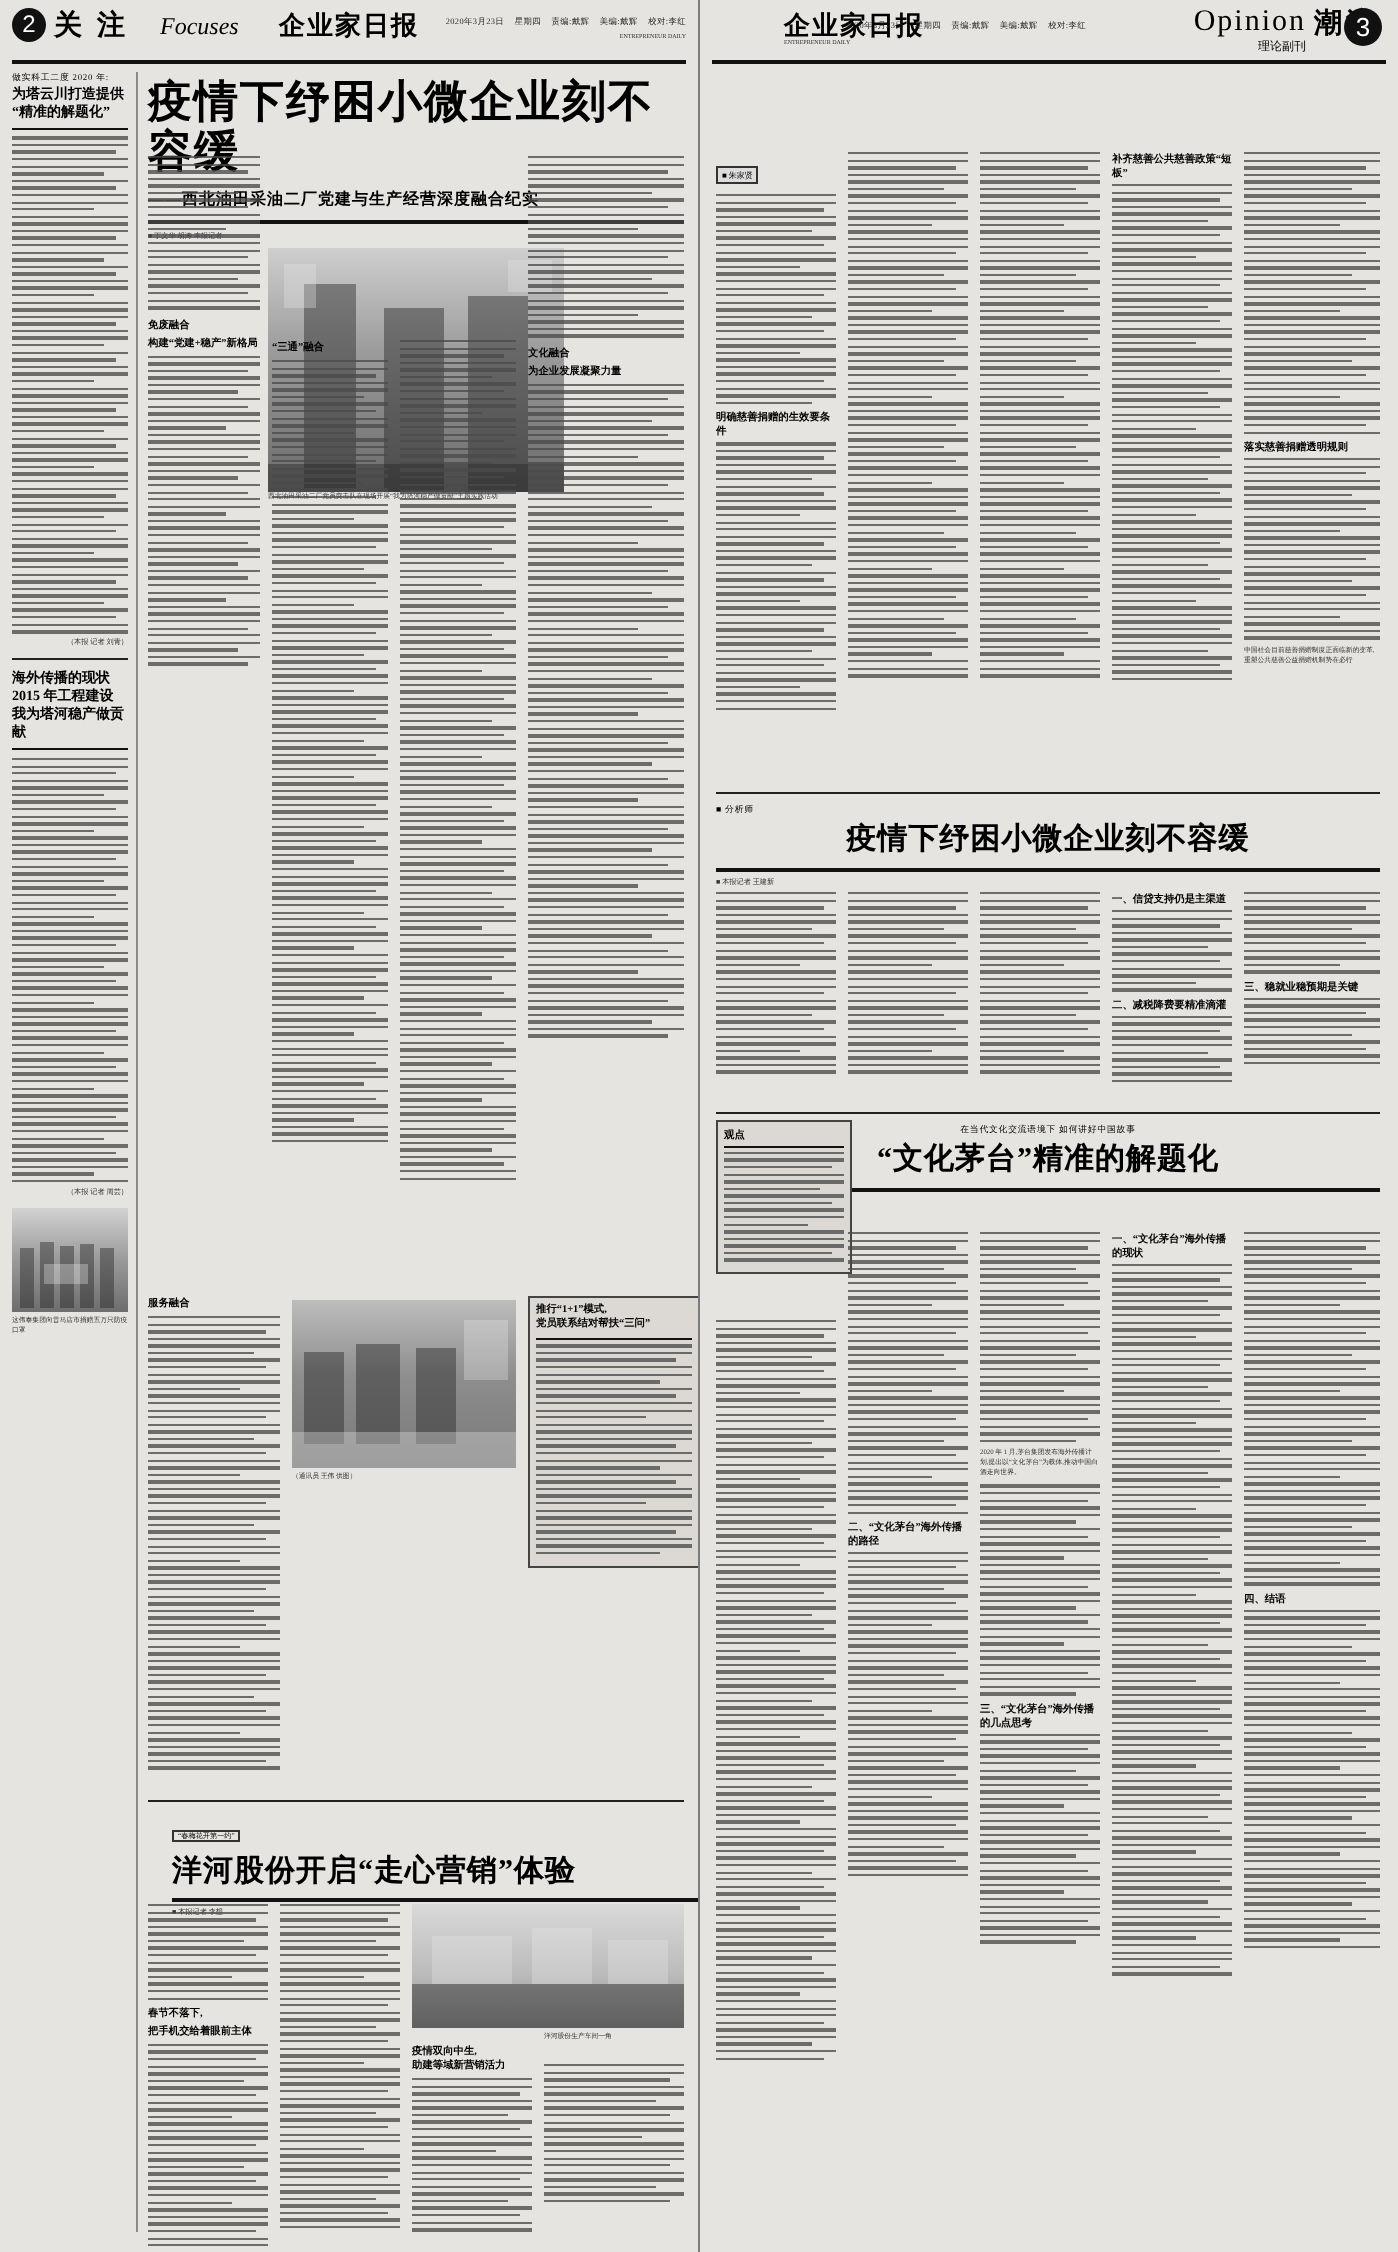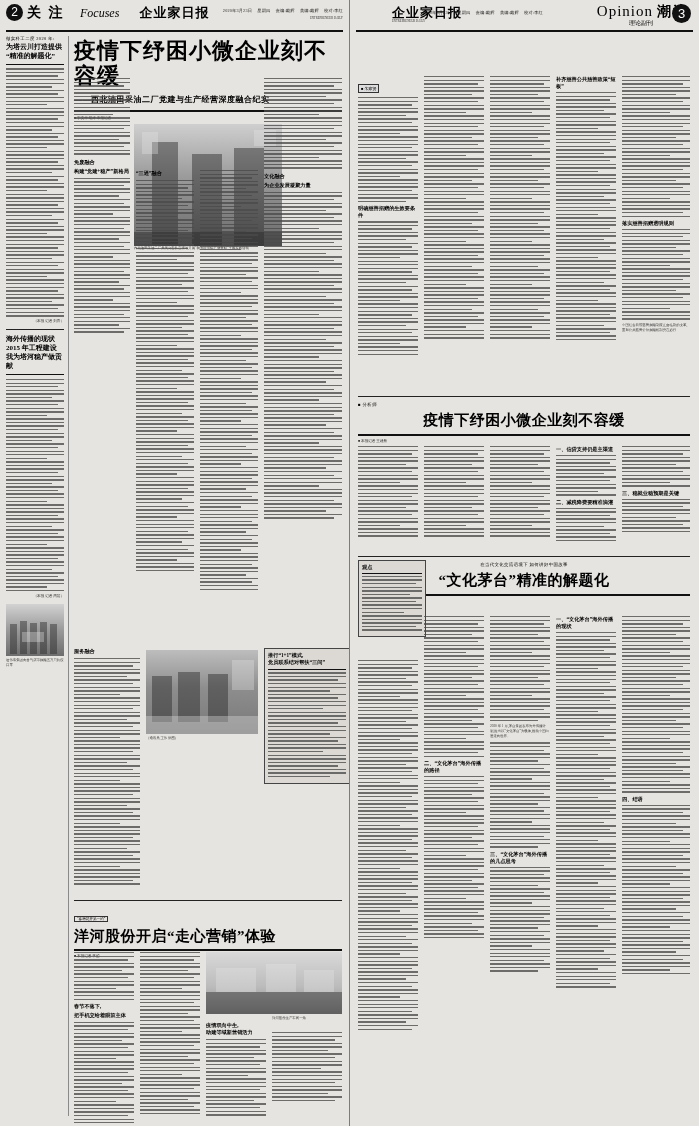--- a/index.html
+++ b/index.html
@@ -822,21 +822,21 @@
           <div class="ln full"></div>
           <div class="ln full"></div>
           <div class="ln full"></div>
           <div class="ln s90"></div>
           <div class="ln full"></div>
         </div>
     </div>
 
     <div class="hrule" style="left:74px;top:900px;width:268px;height:1px;background:#222;"></div>
 
-    <div class="col" style="left:74px;top:906px;width:268px;">
+    <div class="col" style="left:86px;top:906px;width:268px;">
       <div class="quote-badge">“春梅花开第一约”</div>
       <div class="h-mid" style="margin-top:3px;">洋河股份开启“走心营销”体验</div>
       <div class="title-underline" style="margin:4px 0 3px 0;"></div>
       <div class="byline">■ 本报记者 李想</div>
     </div>
 
     <div class="col" style="left:74px;top:952px;width:60px;">
       <div class="lines" id="bot-c1">
           <div class="ln full"></div>
           <div class="ln full"></div>

